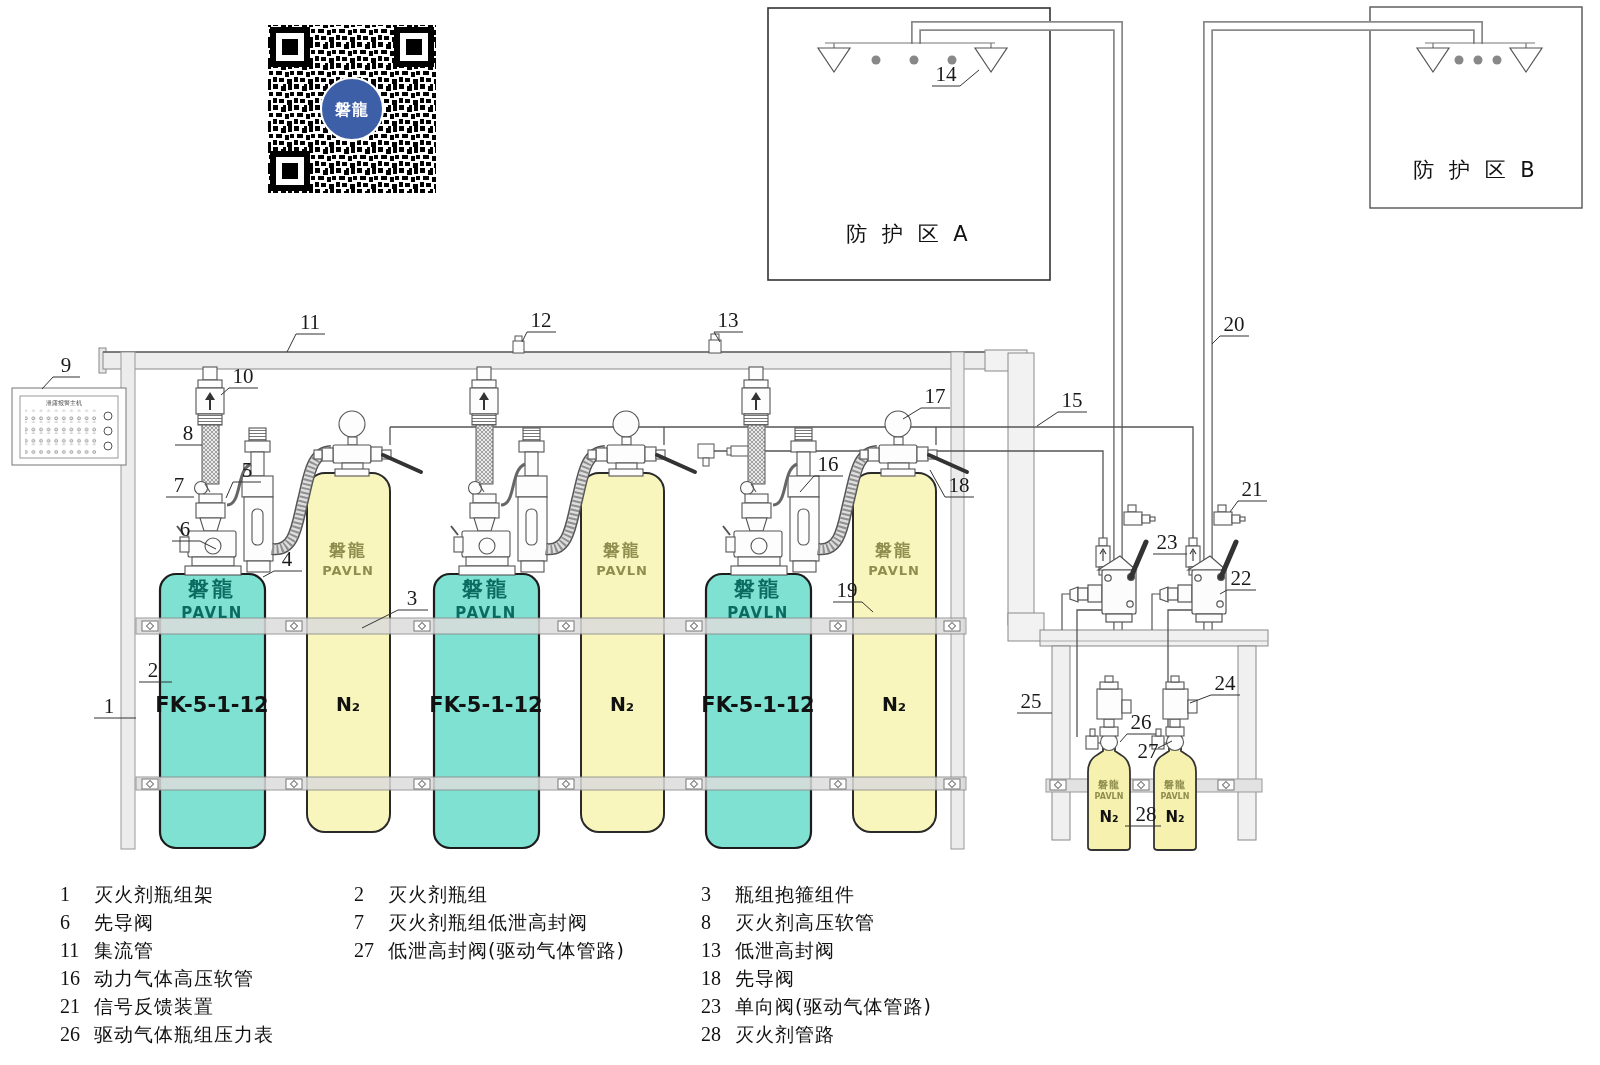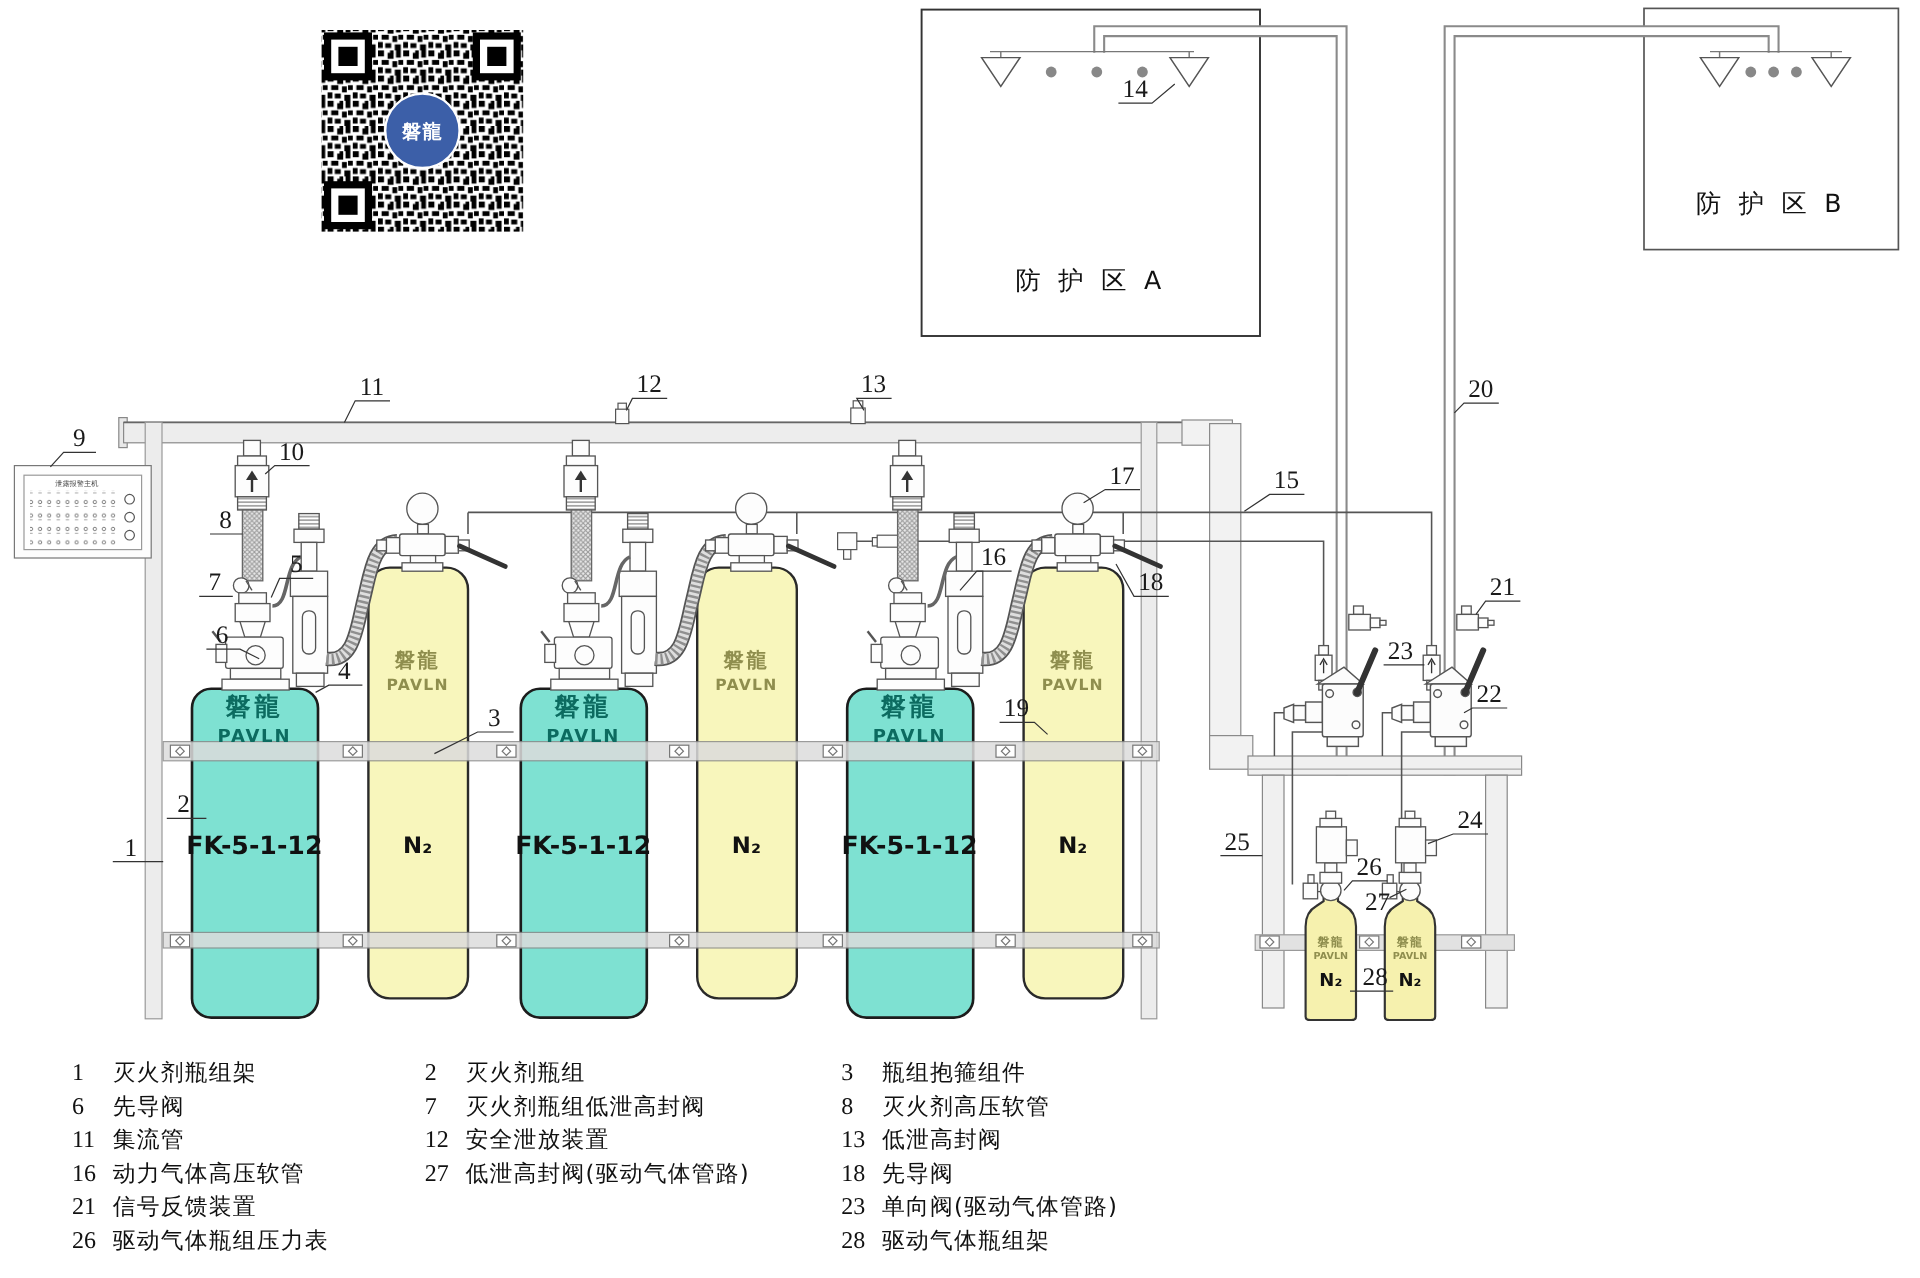--- a/index.html
+++ b/index.html
@@ -457,26 +457,25 @@
     <div class="lg-row"><span class="lg-n">1</span><span class="lg-t">灭火剂瓶组架</span></div>
     <div class="lg-row"><span class="lg-n">6</span><span class="lg-t">先导阀</span></div>
     <div class="lg-row"><span class="lg-n">11</span><span class="lg-t">集流管</span></div>
     <div class="lg-row"><span class="lg-n">16</span><span class="lg-t">动力气体高压软管</span></div>
     <div class="lg-row"><span class="lg-n">21</span><span class="lg-t">信号反馈装置</span></div>
     <div class="lg-row"><span class="lg-n">26</span><span class="lg-t">驱动气体瓶组压力表</span></div>
   </div>
   <div class="lg-col" style="left:354px">
     <div class="lg-row"><span class="lg-n">2</span><span class="lg-t">灭火剂瓶组</span></div>
     <div class="lg-row"><span class="lg-n">7</span><span class="lg-t">灭火剂瓶组低泄高封阀</span></div>
-    <div class="lg-row"><span class="lg-n">12</span><span class="lg-t">安全泄放装置</span></div>
     <div class="lg-row"><span class="lg-n">27</span><span class="lg-t">低泄高封阀(驱动气体管路)</span></div>
   </div>
   <div class="lg-col" style="left:701px">
     <div class="lg-row"><span class="lg-n">3</span><span class="lg-t">瓶组抱箍组件</span></div>
     <div class="lg-row"><span class="lg-n">8</span><span class="lg-t">灭火剂高压软管</span></div>
     <div class="lg-row"><span class="lg-n">13</span><span class="lg-t">低泄高封阀</span></div>
     <div class="lg-row"><span class="lg-n">18</span><span class="lg-t">先导阀</span></div>
     <div class="lg-row"><span class="lg-n">23</span><span class="lg-t">单向阀(驱动气体管路)</span></div>
-    <div class="lg-row"><span class="lg-n">28</span><span class="lg-t">驱动气体瓶组架</span></div>
+    <div class="lg-row"><span class="lg-n">28</span><span class="lg-t">灭火剂管路</span></div>
   </div>
 </div>
 
 </div>
 
 </body></html>

